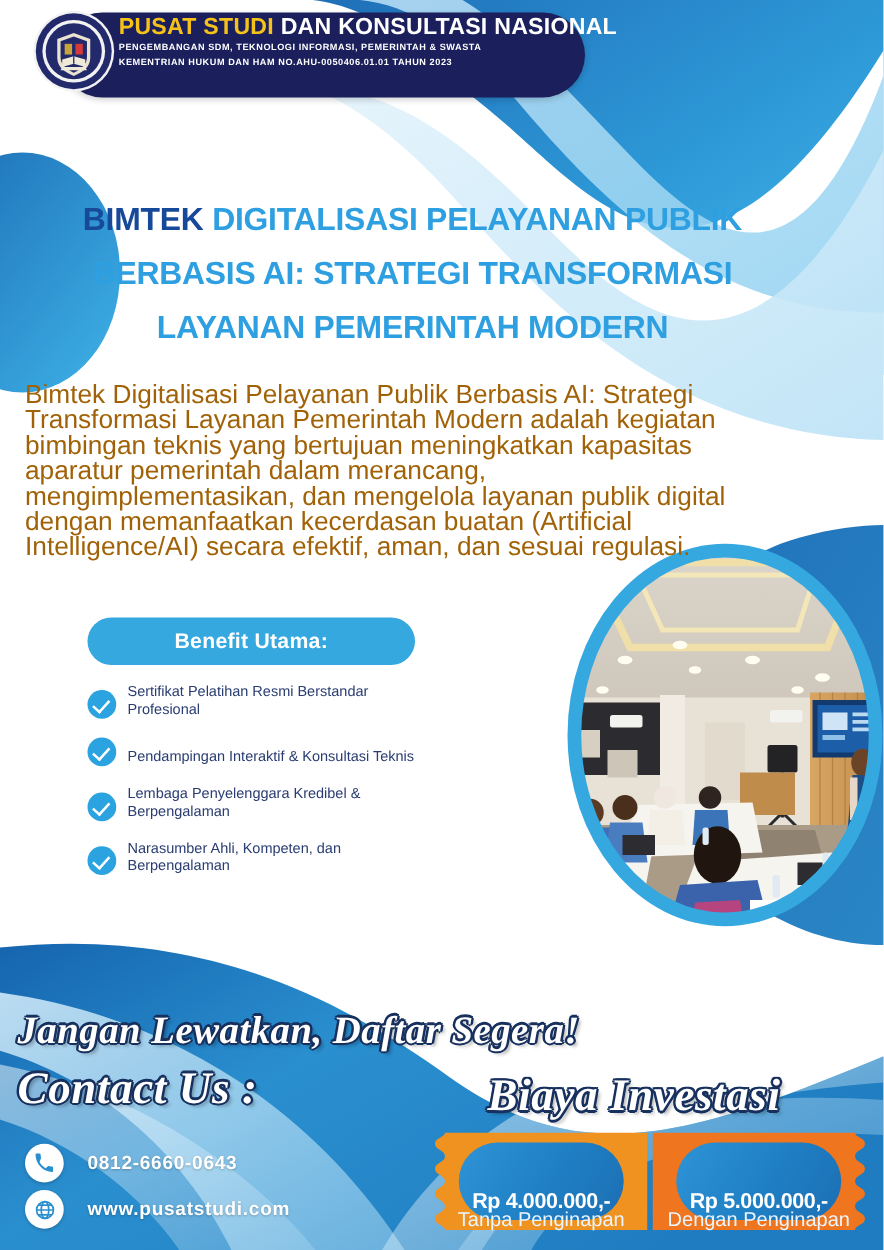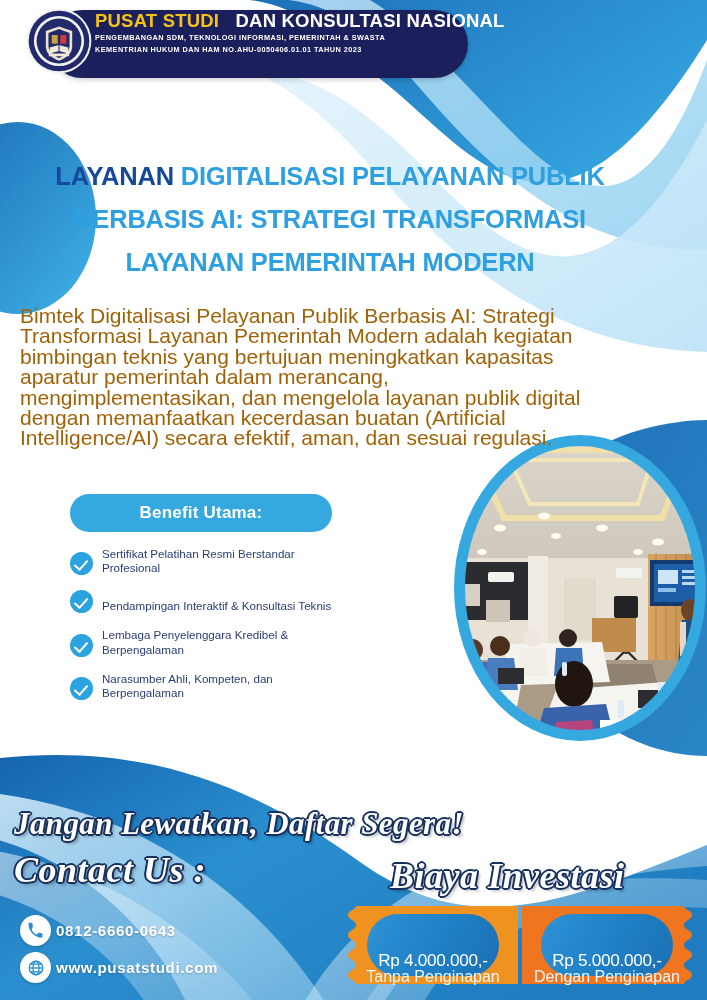--- a/index.html
+++ b/index.html
@@ -26,21 +26,21 @@
   }
   #header-text{
     position:absolute;left:95px;top:10px;width:380px;height:68px;
     z-index:8;text-align:left;
   }
   .hdr-main{
     font-size:18.5px;font-weight:bold;letter-spacing:.2px;line-height:22px;
     white-space:nowrap;
   }
   .hdr-main .hl{color:#f5c21a;}
-  .hdr-main .wh{color:#ffffff;margin-left:11px;}
+  .hdr-main .wh{color:#ffffff;}
   .hdr-sub{
     color:#ffffff;font-size:7.3px;font-weight:bold;letter-spacing:.45px;
     line-height:12px;white-space:nowrap;
   }
 
   
   #emblem{
     position:absolute;left:26px;top:8px;width:66px;height:66px;z-index:9;
   }
 
@@ -104,21 +104,21 @@
       1.4px 1.4px 0 #17305e, -1.4px 1.4px 0 #17305e,
       1.4px -1.4px 0 #17305e, -1.4px -1.4px 0 #17305e,
       3px 3px 3px rgba(0,0,0,.30);
     z-index:7;position:absolute;white-space:nowrap;
   }
   #tagline{left:14px;top:806px;font-size:31px;letter-spacing:.4px;}
   #contact-title{left:14px;top:849px;font-size:36px;letter-spacing:.5px;}
   #price-title{left:390px;top:855px;font-size:36px;letter-spacing:.5px;}
 
   .contact-row{
-    position:absolute;display:flex;align-items:center;gap:5px;z-index:7;text-align:right;
+    position:absolute;display:flex;align-items:center;gap:19px;z-index:7;text-align:right;
   }
   #contact-phone{left:20px;top:915px;}
   #contact-web{left:20px;top:952px;}
   .c-icon{
     width:31px;height:31px;border-radius:50%;background:#ffffff;
     display:flex;align-items:center;justify-content:center;
     box-shadow:0 1px 3px rgba(0,0,0,.22);
   }
   .c-label{
     color:#ffffff;font-size:15.2px;font-weight:bold;letter-spacing:.6px;
@@ -130,21 +130,21 @@
   .ticket{position:absolute;top:0;width:170px;height:78px;}
   .ticket .tsvg{position:absolute;inset:0;}
   .ticket-pill{
     position:absolute;left:19px;top:8px;width:132px;height:62px;
     border-radius:31px;
     background:linear-gradient(120deg,#2e93d6 0%,#1f7fc4 55%,#1d6fb4 100%);
     display:flex;flex-direction:column;align-items:center;justify-content:center;
     gap:1px;
   }
   .t-price{
-    color:#ffffff;font-size:17.2px;font-weight:normal;letter-spacing:-.3px;
+    color:#ffffff;font-size:17.2px;font-weight:bold;letter-spacing:-.3px;
     line-height:19px;white-space:nowrap;margin-top:43px;
   }
   .t-note{
     color:#eaf6ff;font-size:16px;line-height:12px;white-space:nowrap;
   }
   #ticket-left{left:0;}
   #ticket-right{left:174px;}
 </style>
 </head>
 <body>
@@ -234,21 +234,21 @@
     </svg>
   </div>
 
   <div id="header-text">
     <div class="hdr-main"><span class="hl">PUSAT STUDI</span><span class="wh"> DAN KONSULTASI NASIONAL</span></div>
     <div class="hdr-sub">PENGEMBANGAN SDM, TEKNOLOGI INFORMASI, PEMERINTAH &amp; SWASTA</div>
     <div class="hdr-sub">KEMENTRIAN HUKUM DAN HAM NO.AHU-0050406.01.01 TAHUN 2023</div>
   </div>
 
   <div id="title">
-    <div><span class="dark">LAYANAN </span><span class="lite">DIGITALISASI PELAYANAN PUBLIK</span></div>
+    <div><span class="dark">BIMTEK </span><span class="lite">DIGITALISASI PELAYANAN PUBLIK</span></div>
     <div class="lite">BERBASIS AI: STRATEGI TRANSFORMASI</div>
     <div class="lite">LAYANAN PEMERINTAH MODERN</div>
   </div>
 
   <div id="intro">Bimtek Digitalisasi Pelayanan Publik Berbasis AI: Strategi Transformasi Layanan Pemerintah Modern adalah kegiatan bimbingan teknis yang bertujuan meningkatkan kapasitas aparatur pemerintah dalam merancang, mengimplementasikan, dan mengelola layanan publik digital dengan memanfaatkan kecerdasan buatan (Artificial Intelligence/AI) secara efektif, aman, dan sesuai regulasi.</div>
 
   <div id="benefit-block">
     <div id="benefit-pill">Benefit Utama:</div>
 
     <div class="benefit-item">

